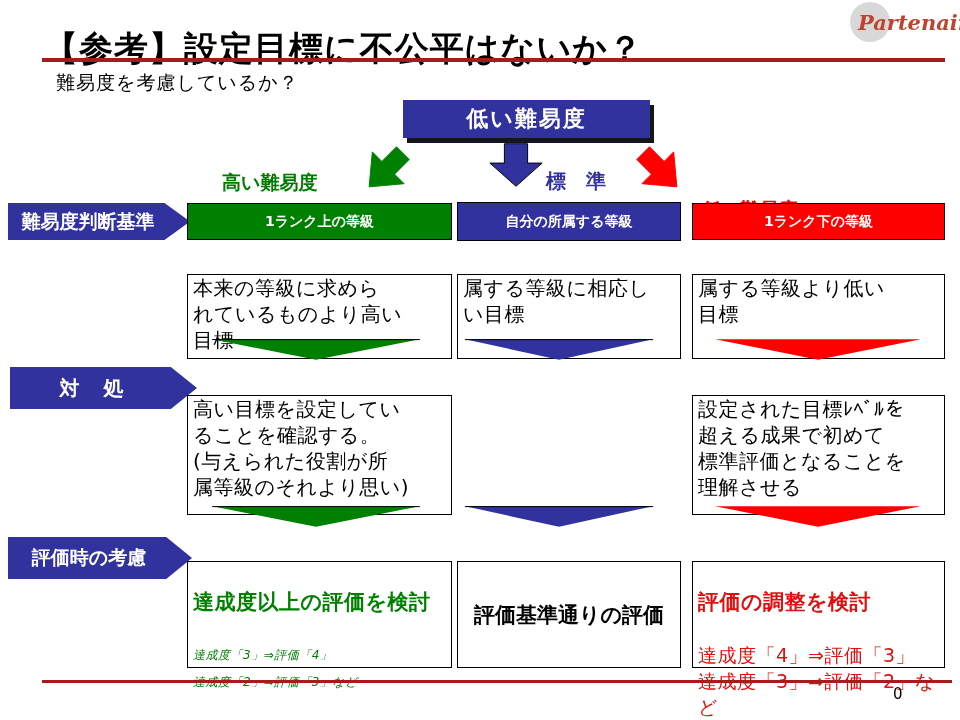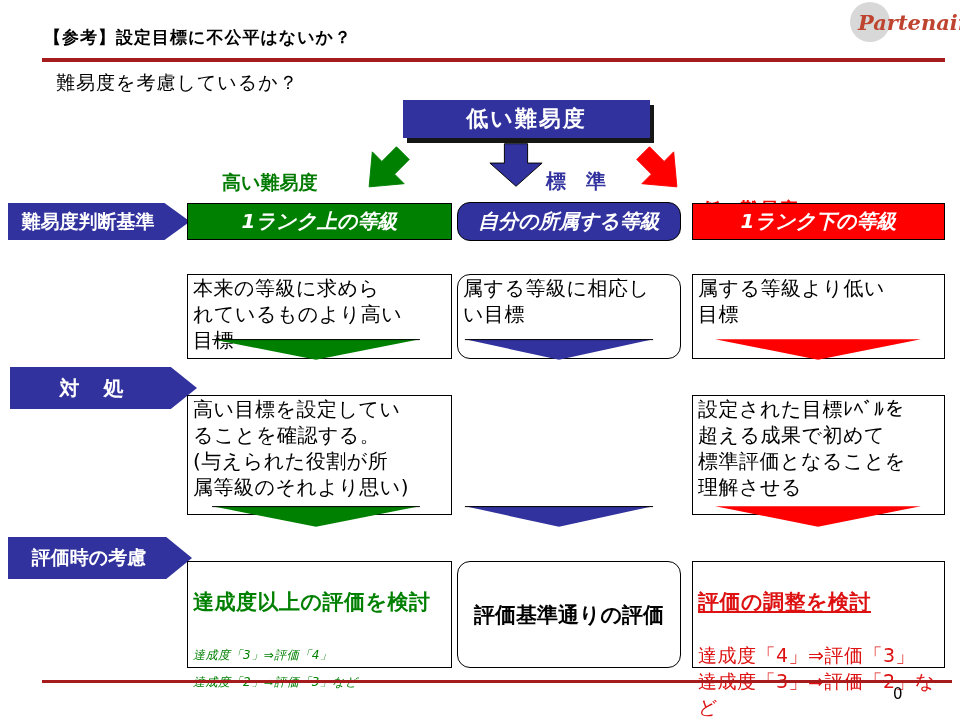--- a/index.html
+++ b/index.html
@@ -1,20 +1,20 @@
 <!DOCTYPE html>
 <html style="--blue: #32329e; --green: #008000; --red: #ff0000; --rule-red: #a61c1c; --text-green: #007b00; --text-blue: #3333a0; --text-red: #ff0000; --eval-green: #008000; --eval-red: #dd1111; --logo-red: #bf4430;"><head>
 <meta charset="utf-8">
 <style>
   html,body{margin:0;padding:0;background:#fff;}
   .slide{position:relative;width:960px;height:720px;background:#fff;overflow:hidden;
          font-family:"DejaVu Sans","Liberation Sans",sans-serif;color:#000;}
 
   
-  .title{position:absolute;left:44px;top:26px;margin:0;font-size:17px;font-weight:bold;letter-spacing:1px;}
+  .title{position:absolute;left:44px;top:26px;margin:0;font-size:34px;font-weight:bold;letter-spacing:1px;}
   .title-rule{position:absolute;left:42px;top:58px;width:903px;height:4px;background:var(--rule-red);}
   .subtitle{position:absolute;left:56px;top:70px;font-size:19px;letter-spacing:1px;}
 
   
   .logo-circle{position:absolute;left:850px;top:2px;width:40px;height:40px;border-radius:50%;background:#d8d8d8;}
   .logo-text{position:absolute;left:858px;top:10px;font-family:"DejaVu Serif","Liberation Serif",serif;
              font-style:italic;font-weight:bold;font-size:21px;color:var(--logo-red);}
 
   
   .goal-box{position:absolute;left:403px;top:100px;width:247px;height:38px;background:var(--blue);
@@ -40,39 +40,39 @@
   
   .pent{position:absolute;background:var(--blue);color:#fff;font-weight:bold;display:flex;align-items:center;
         justify-content:center;clip-path:polygon(0 0,86% 0,100% 50%,86% 100%,0 100%);
         padding-right:22px;box-sizing:border-box;}
   .pent-1{left:8px;top:203px;width:182px;height:37px;font-size:19px;}
   .pent-2{left:10px;top:367px;width:187px;height:42px;font-size:20px;letter-spacing:2px;}
   .pent-3{left:8px;top:537px;width:184px;height:42px;font-size:19px;}
 
   
   .c1{left:187px;width:265px;}
-  .c2{left:457px;width:224px;border-radius:13px;}
+  .c2{left:457px;width:224px;}
   .c3{left:692px;width:253px;}
 
   
   .col-head{position:absolute;top:203px;height:37px;border:1.5px solid #000;box-sizing:border-box;color:#fff;
-            font-weight:bold;font-size:20px;display:flex;align-items:center;justify-content:center;font-style:italic;}
+            font-weight:bold;font-size:14px;display:flex;align-items:center;justify-content:center;}
   .ch-green{background:var(--green);}
   .ch-blue{background:var(--blue);top:202px;height:39px;}
   .ch-red{background:var(--red);}
 
   
   .body-box{position:absolute;background:#fff;border:1.5px solid #000;box-sizing:border-box;
             font-size:20px;line-height:26px;letter-spacing:0.5px;padding:0 5px;white-space:pre-line;margin-top:28px;}
   .row1{top:246px;height:85px;}
   .row2{top:367px;height:120px;}
   .row3{top:533px;height:107px;}
   .eval-title-green{color:var(--eval-green);font-weight:bold;font-size:21px;line-height:28px;white-space:pre-line;}
   .eval-detail-green{color:var(--eval-green);font-size:12px;line-height:27px;white-space:pre-line;font-style:italic;}
-  .eval-title-red{color:var(--eval-red);font-weight:bold;font-size:21px;line-height:28px;white-space:pre-line;text-decoration:underline;}
+  .eval-title-red{color:var(--eval-red);font-weight:bold;font-size:21px;line-height:28px;white-space:pre-line;}
   .eval-detail-red{color:var(--eval-red);font-size:19px;line-height:26px;white-space:pre-line;}
   .eval-center{display:flex;align-items:center;justify-content:center;font-weight:bold;font-size:21px;
                letter-spacing:0;white-space:normal;}
 
   
   .chev{position:absolute;height:23px;}
   .chev svg{width:100%;height:100%;display:block;}
   .chev-set1{top:338px;}
   .chev-set2{top:505px;}
   .chev-g{left:210px;width:212px;}

